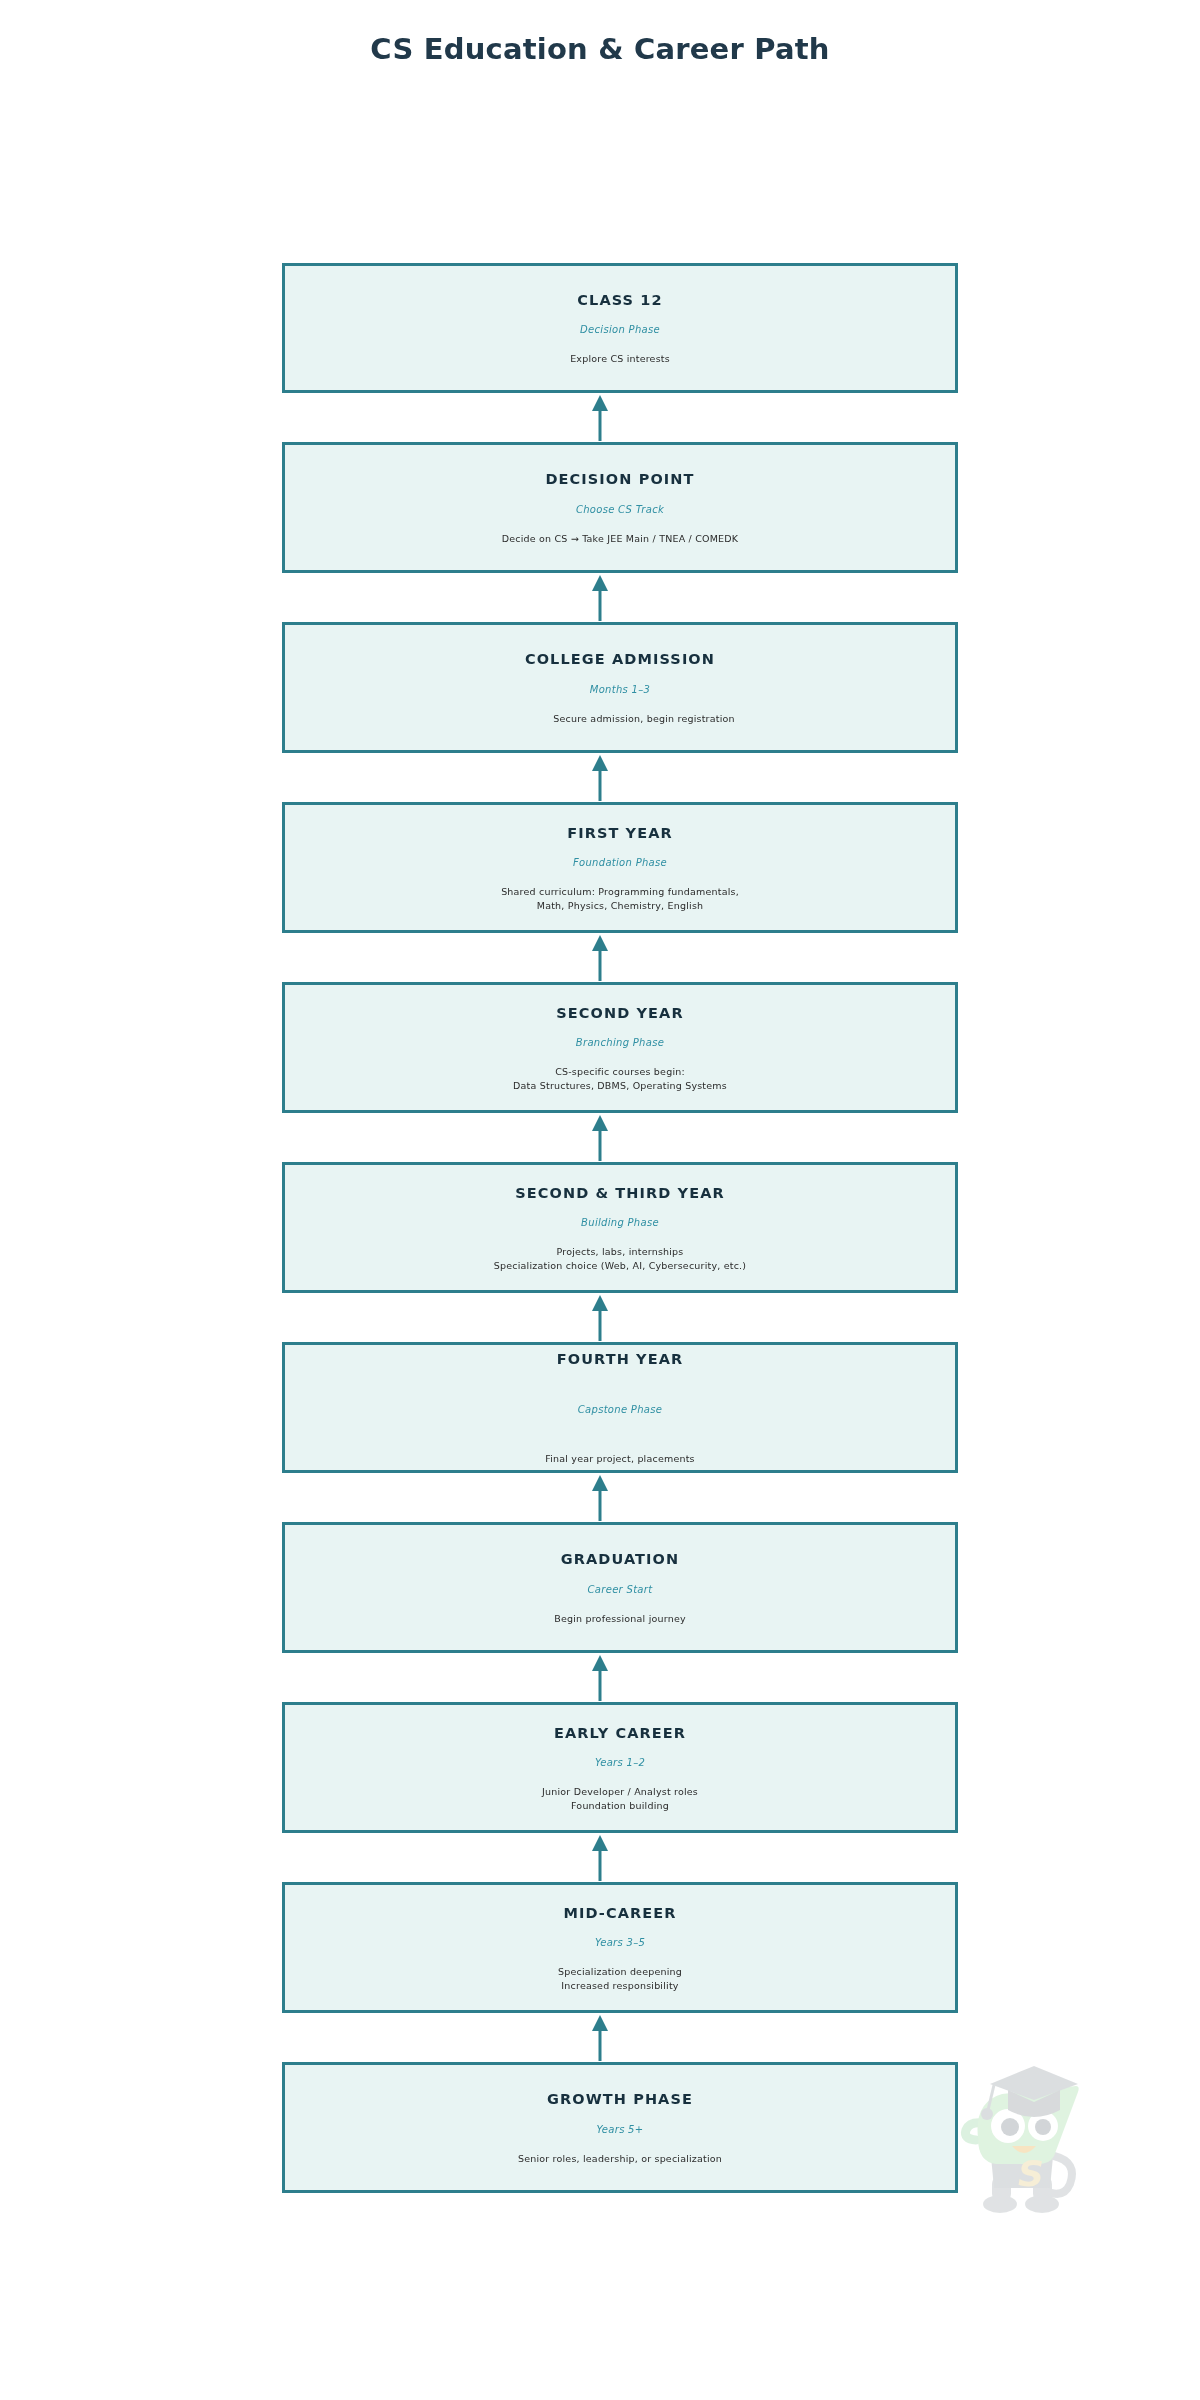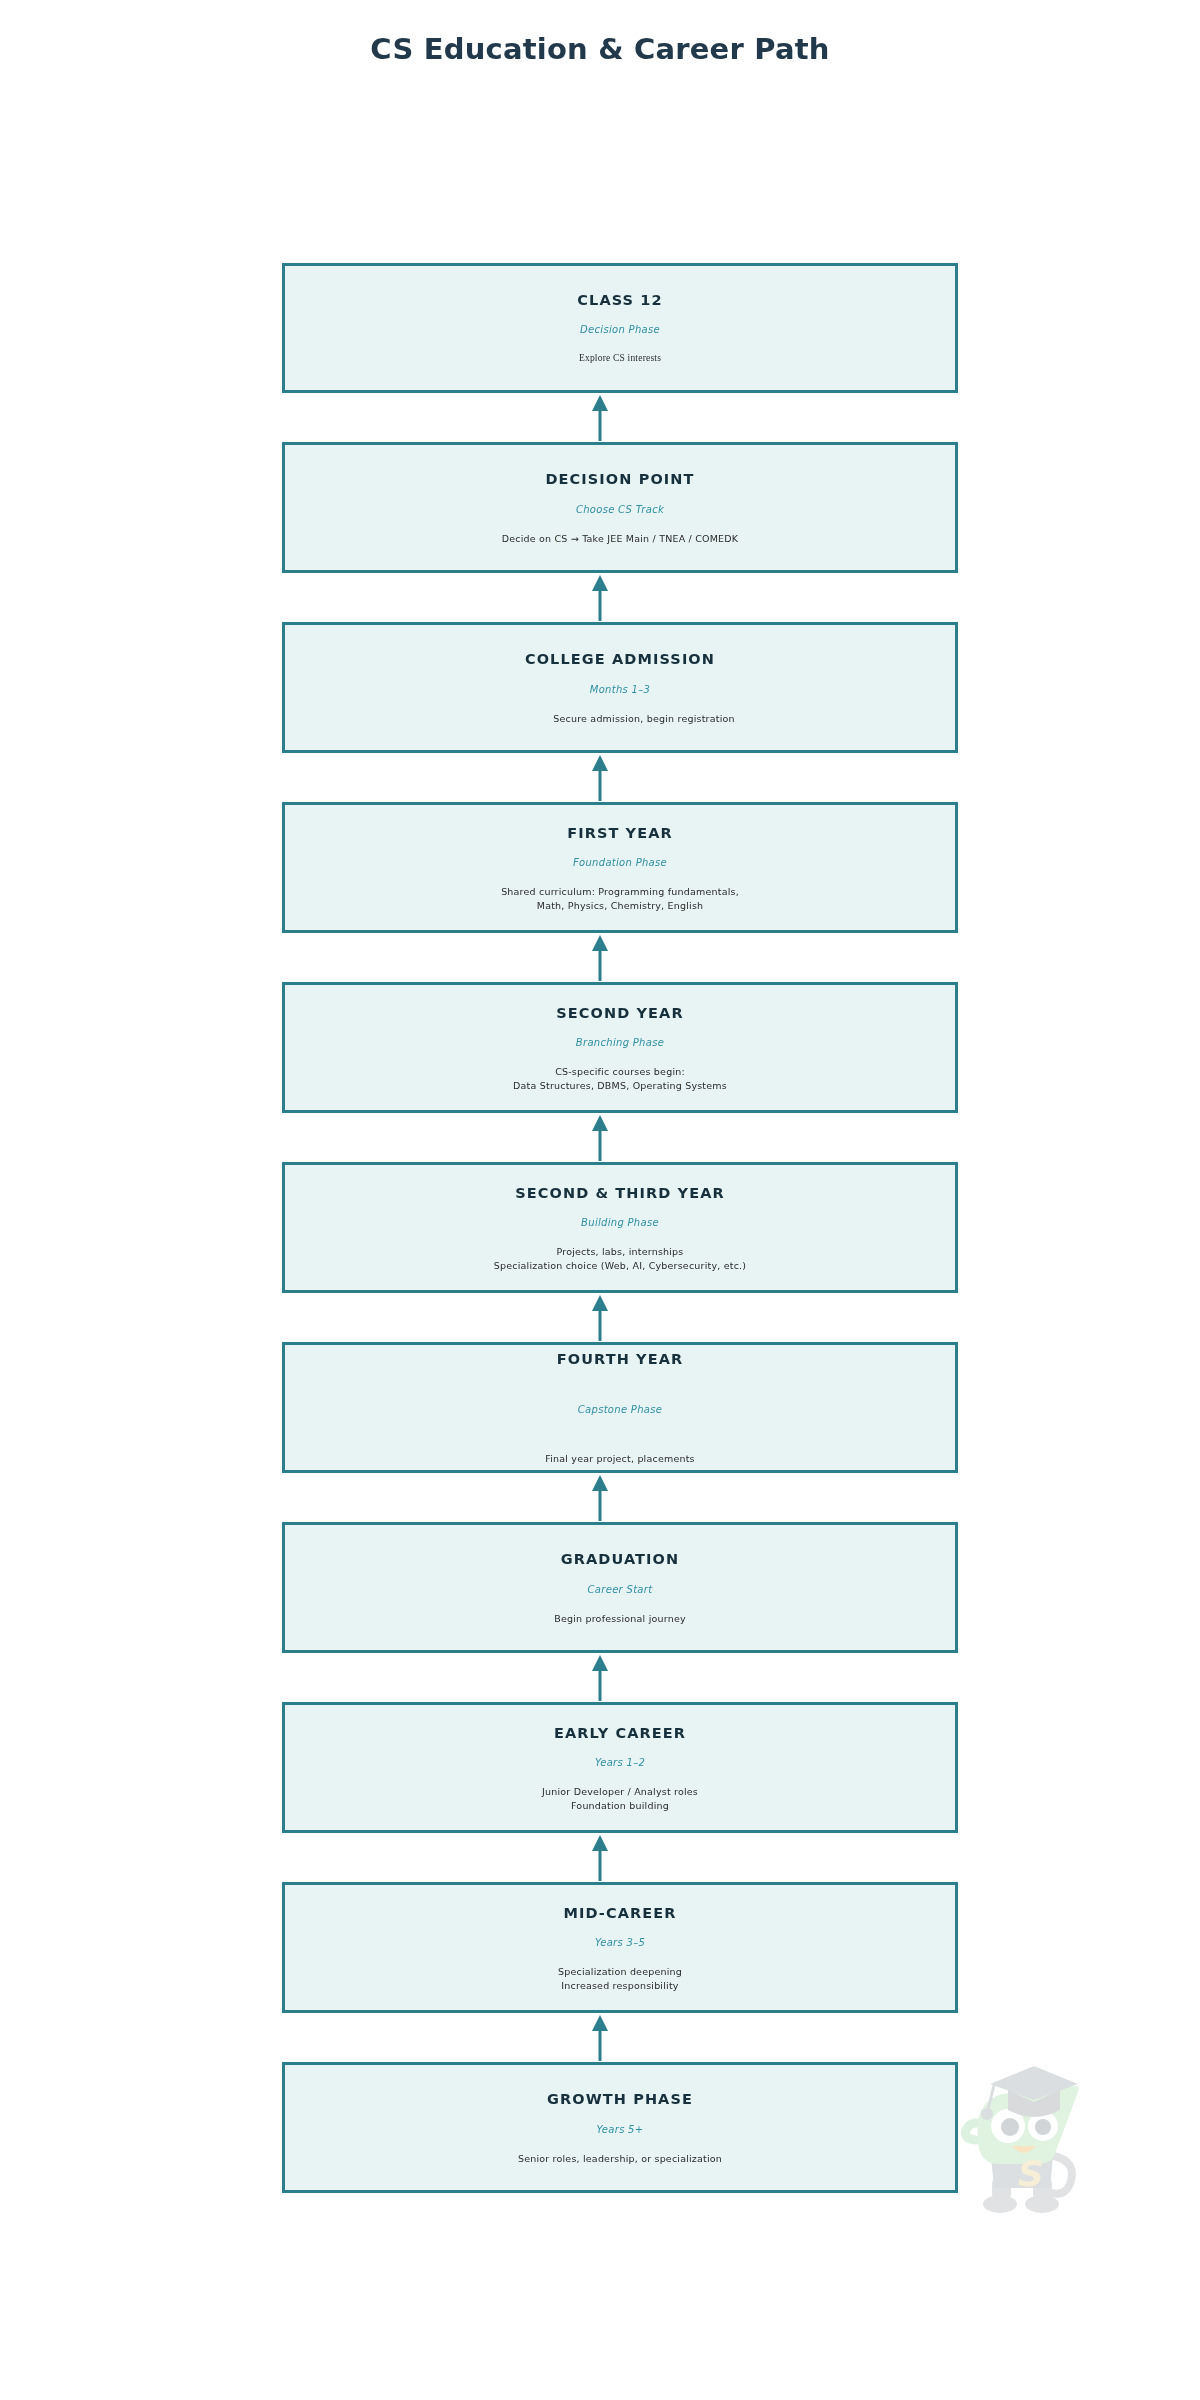--- a/index.html
+++ b/index.html
@@ -106,21 +106,21 @@
 </head>
 <body>
 
 <div id="page-title">CS Education &amp; Career Path</div>
 
 <div id="flow">
     <div class="node-wrap">
       <div class="node" style="height: 130px; background: rgb(232, 244, 243); border-color: rgb(45, 126, 140);">
         <div class="node-title" style="color: rgb(23, 48, 62);">CLASS 12</div>
         <div class="node-subtitle" style="color: rgb(47, 143, 163);">Decision Phase</div>
-        <div class="node-desc" style="color: rgb(43, 43, 43); font-family: Liberation Serif, serif;">
+        <div class="node-desc" style="color: rgb(43, 43, 43);">
           <div>Explore CS interests</div>
         </div>
       </div>
     </div>
     <div class="connector">
       <svg width="22" height="49" viewBox="0 0 22 49">
         <line x1="11" y1="48" x2="11" y2="14" stroke="#2d7e8c" stroke-width="3"></line>
         <path d="M11 2 L19 18 L3 18 Z" fill="#2d7e8c"></path>
       </svg>
     </div>

